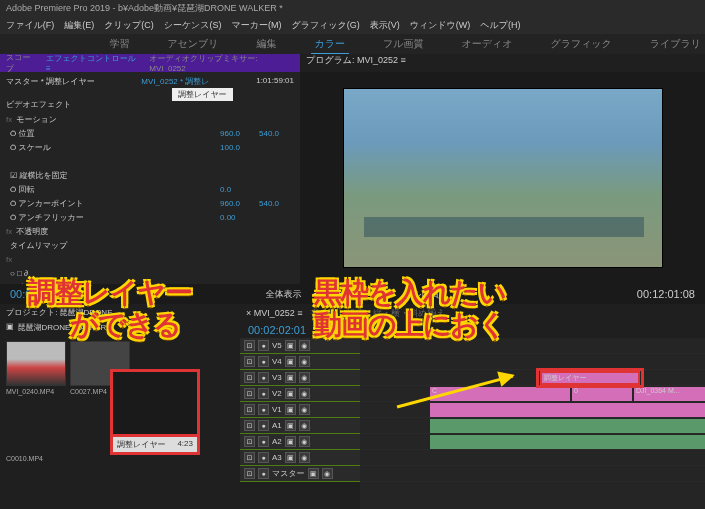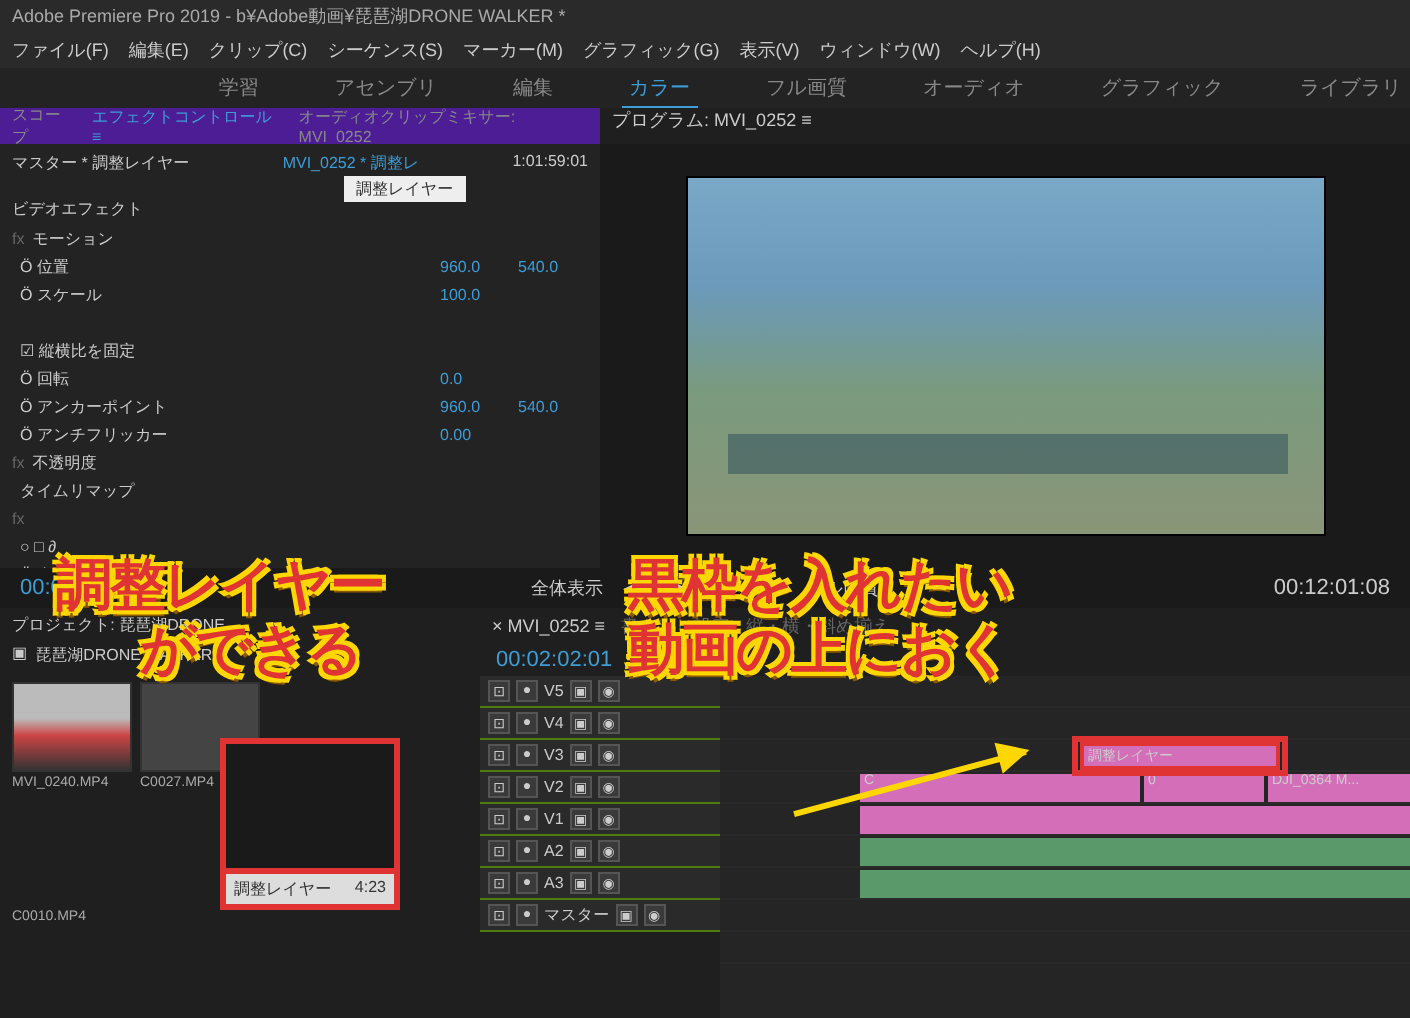--- a/index.html
+++ b/index.html
@@ -274,20 +274,27 @@
           <div class="track-head">
             <span class="box">⊡</span>
             <span class="box">●</span>
             <span>V1</span>
             <span class="box">▣</span>
             <span class="box">◉</span>
           </div>
           <div class="track-head">
             <span class="box">⊡</span>
             <span class="box">●</span>
+            <span>A1</span>
+            <span class="box">▣</span>
+            <span class="box">◉</span>
+          </div>
+          <div class="track-head">
+            <span class="box">⊡</span>
+            <span class="box">●</span>
             <span>A2</span>
             <span class="box">▣</span>
             <span class="box">◉</span>
           </div>
           <div class="track-head">
             <span class="box">⊡</span>
             <span class="box">●</span>
             <span>A3</span>
             <span class="box">▣</span>
             <span class="box">◉</span>

